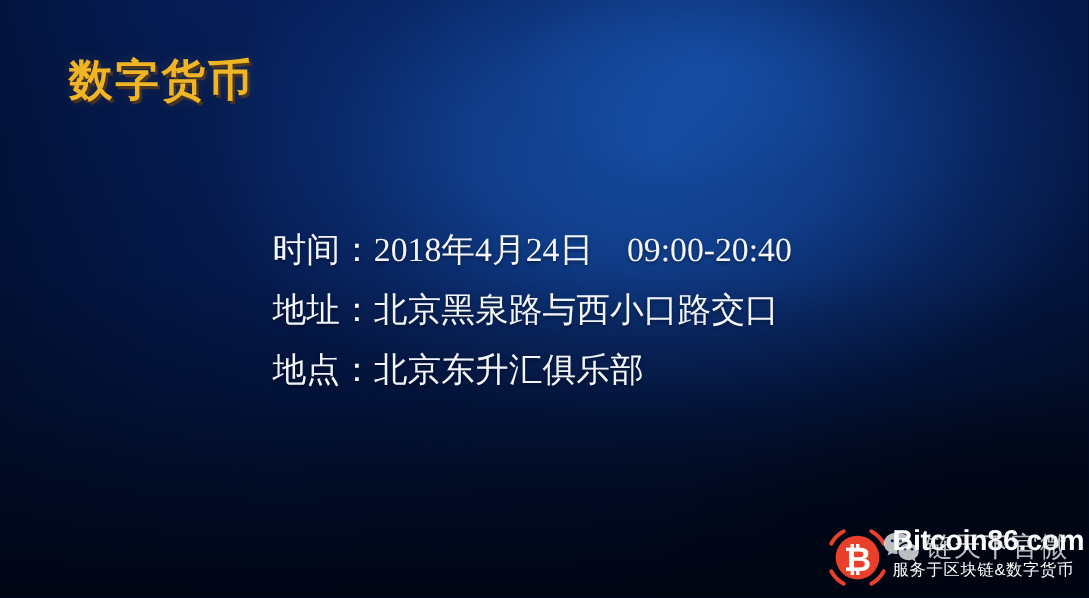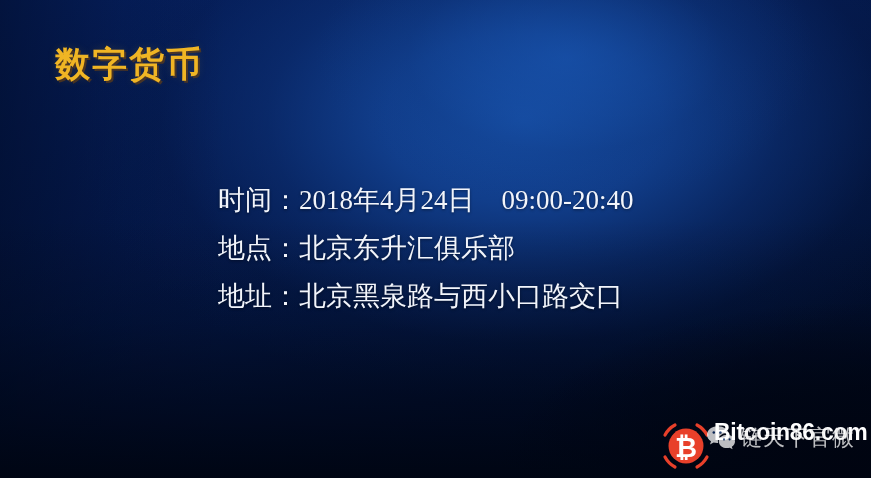--- a/index.html
+++ b/index.html
@@ -180,35 +180,36 @@
   <div class="bg-glow-main"></div>
   <div class="bg-glow-top"></div>
   <div class="bg-dark-left"></div>
   <div class="bg-dark-bottom"></div>
   <div class="bg-dark-corner"></div>
 
   <div class="title">数字货币</div>
 
   <div class="info-block">
     <div class="info-line">时间：2018年4月24日　09:00-20:40</div>
+    <div class="info-line">地址：北京黑泉路与西小口路交口</div>
     <div class="info-line">地点：北京东升汇俱乐部</div>
-    <div class="info-line">地址：北京黑泉路与西小口路交口</div>
   </div>
 
   <div class="logo-lockup">
     <svg class="btc-mark" viewBox="0 0 56 56">
       <path d="M7 17 A24 24 0 0 1 17 7" fill="none" stroke="#e8402a" stroke-width="3.2" stroke-linecap="round"></path>
       <path d="M49 17 A24 24 0 0 0 39 7" fill="none" stroke="#e8402a" stroke-width="3.2" stroke-linecap="round"></path>
       <path d="M7 39 A24 24 0 0 0 17 49" fill="none" stroke="#e8402a" stroke-width="3.2" stroke-linecap="round"></path>
       <path d="M49 39 A24 24 0 0 1 39 49" fill="none" stroke="#e8402a" stroke-width="3.2" stroke-linecap="round"></path>
       <circle cx="28" cy="28" r="17.5" fill="#e8402a"></circle>
       <text x="28" y="39" text-anchor="middle" font-family="Liberation Sans, sans-serif" font-size="27" font-weight="bold" fill="#ffffff">₿</text>
     </svg>
     <div class="logo-text-col">
       <div class="brand-name">Bitcoin86.com</div>
+      <div class="brand-tagline">服务于区块链&amp;数字货币</div>
     </div>
   </div>
 
   <div class="watermark">
     <svg class="wechat-bubble" viewBox="0 0 30 28">
       <path d="M11.2 2.2C5.6 2.2 1 6 1 10.7c0 2.7 1.6 5.1 4 6.6l-1 3.1 3.6-1.8c1.1.3 2.3.5 3.6.5.3 0 .7 0 1-.1-.2-.6-.3-1.3-.3-2 0-4.4 4.3-7.9 9.6-7.9.4 0 .7 0 1.1.1-.8-3.9-5.2-6.9-10.4-7z" fill="#ffffff"></path>
       <path d="M29 17.4c0-3.7-3.6-6.7-8.1-6.7s-8.1 3-8.1 6.7c0 3.7 3.6 6.7 8.1 6.7 1 0 1.9-.1 2.8-.4l2.9 1.5-.8-2.5c1.9-1.2 3.2-3.1 3.2-5.3z" fill="#ffffff"></path>
       <circle cx="7.8" cy="8.6" r="1.25" fill="#0c2f6b"></circle>
       <circle cx="14.4" cy="8.6" r="1.25" fill="#0c2f6b"></circle>
       <circle cx="18" cy="15.4" r="1.05" fill="#0c2f6b"></circle>

